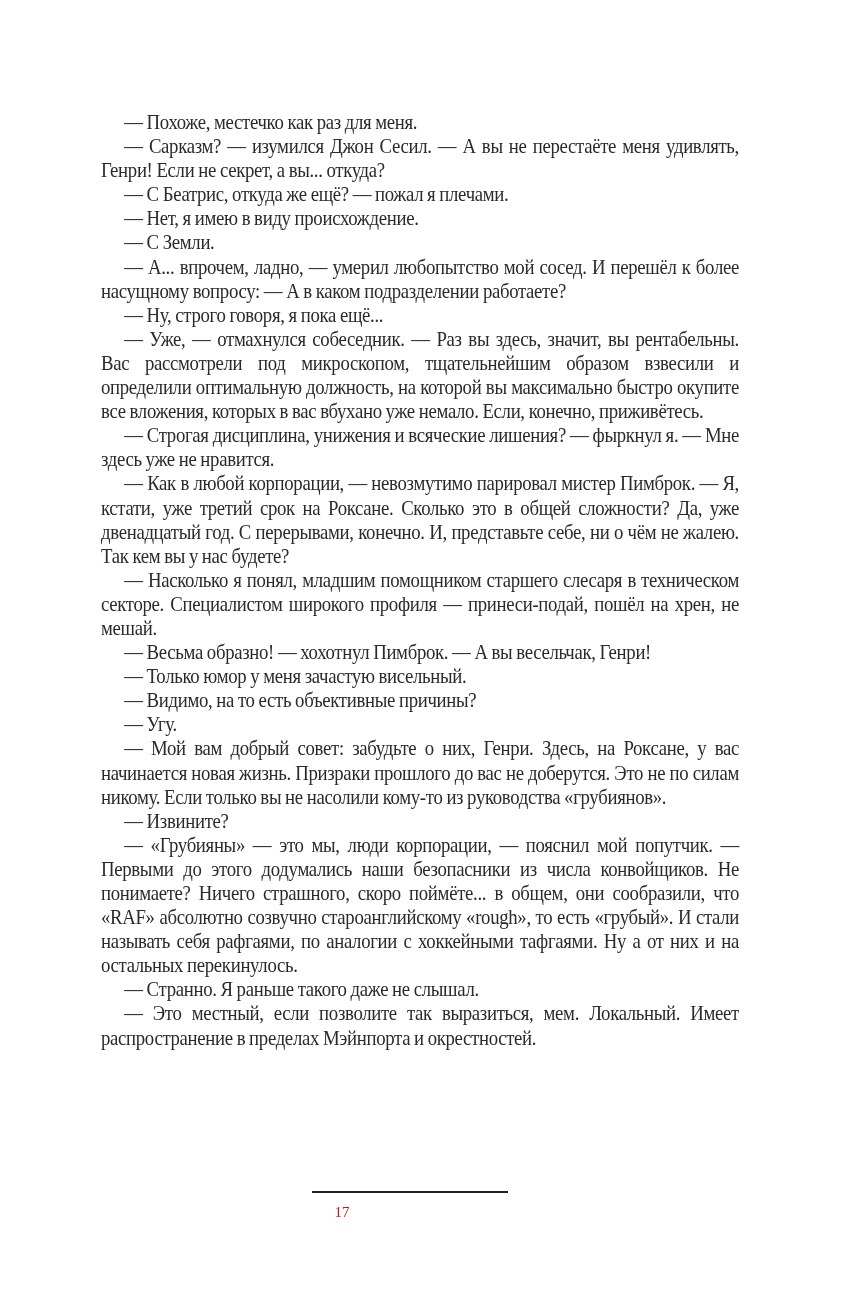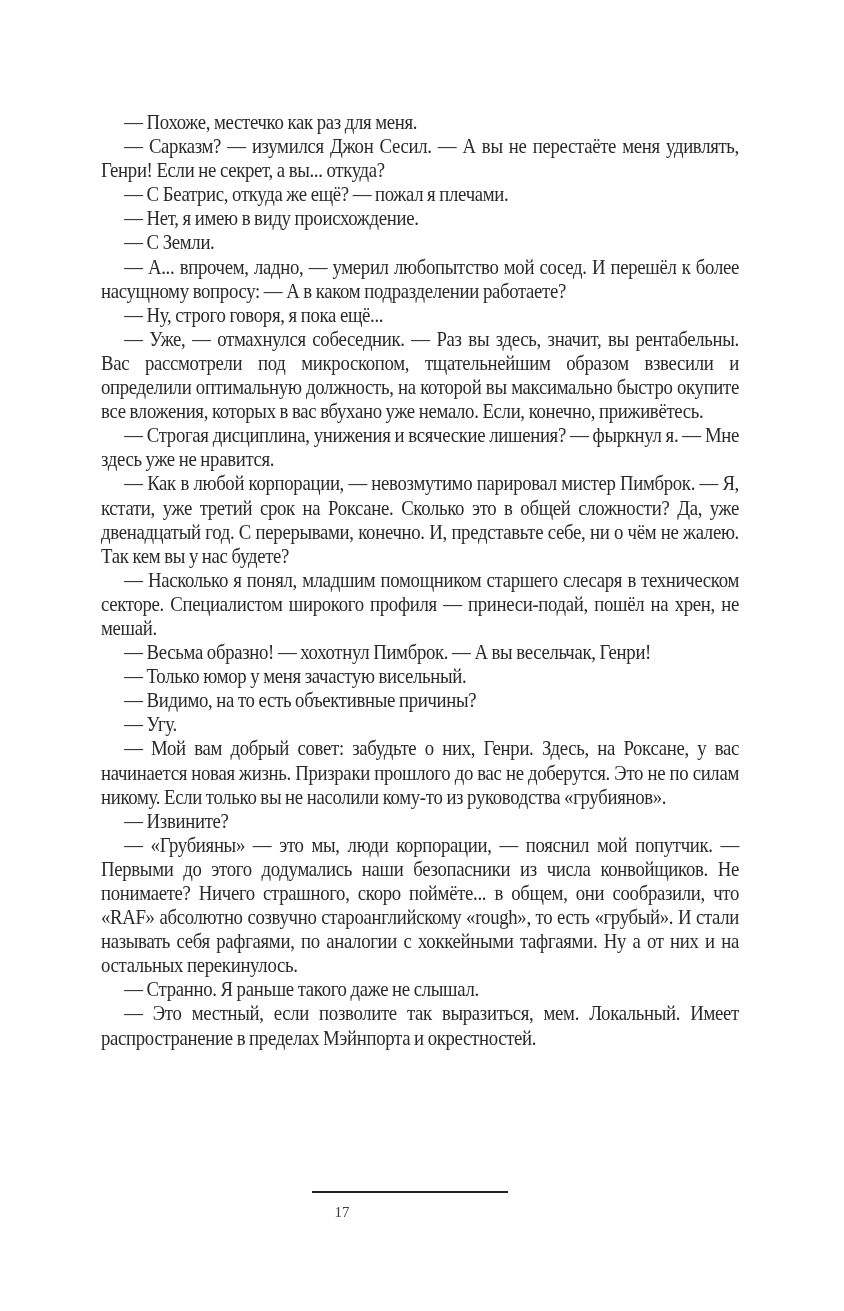--- a/index.html
+++ b/index.html
@@ -45,21 +45,21 @@
       height: 2px;
       background: #222;
     }
     .page-number {
       position: absolute;
       left: 0;
       width: 684px;
       top: 1204px;
       text-align: center;
       font-size: 15px;
-      color: #404040;
+      color: #b91c1c;
     }
   </style>
 </head>
 <body>
 
 <div class="text-block">
   <p class="para last-left">— Похоже, местечко как раз для меня.</p>
   <p class="para last-left">— Сарказм? — изумился Джон Сесил. — А вы не перестаёте меня удивлять, Генри! Если не секрет, а вы... откуда?</p>
   <p class="para last-left">— С Беатрис, откуда же ещё? — пожал я плечами.</p>
   <p class="para last-left">— Нет, я имею в виду происхождение.</p>

